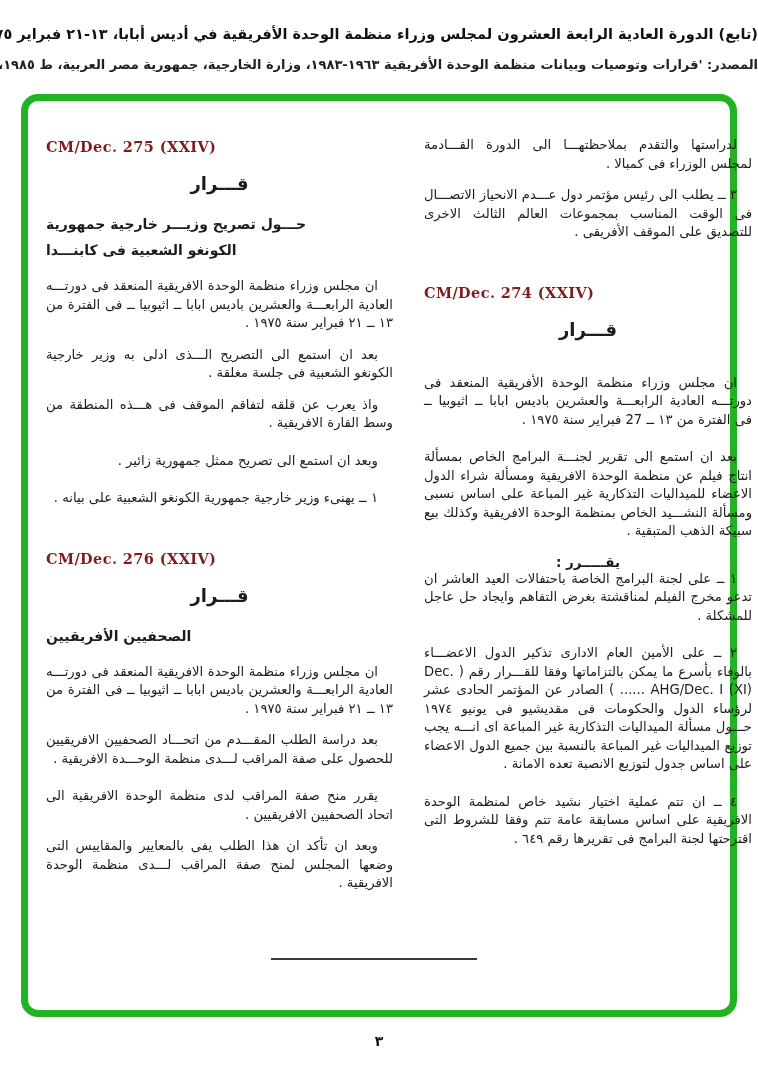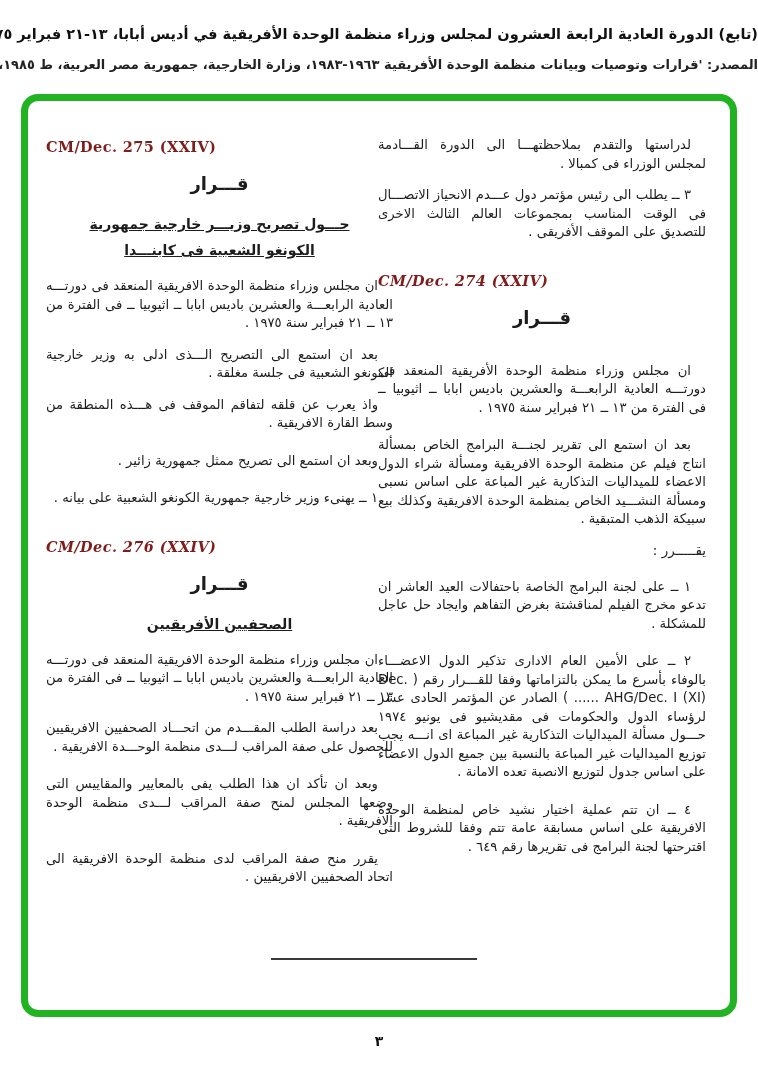--- a/index.html
+++ b/index.html
@@ -29,53 +29,53 @@
   .frame {
     position: absolute; left: 21px; top: 94px;
     width: 716px; height: 923px;
     border: 7px solid #22b322;
     border-radius: 17px;
     background: #ffffff;
   }
 
   .col { position: absolute; direction: rtl; }
   .col-left  { left: 46px;  top: 138px; width: 347px; }
-  .col-right { left: 378px; top: 136px; width: 328px; }
+  .col-right { left: 424px; top: 136px; width: 328px; }
 
   .ref {
     direction: ltr; text-align: left;
     font-family: "DejaVu Serif", "Liberation Serif", serif;
     font-weight: 700; font-size: 14.5px; letter-spacing: 0.4px;
     color: #7f1d1d;
     margin: 0 0 18px 0;
   }
-  .ref.gap { margin-top: 30px; font-style: italic; }
+  .ref.gap { margin-top: 42px; }
 
   .head {
     text-align: center; font-weight: 700; font-size: 18px;
     margin: 0 0 20px 0;
   }
   .head.wide-gap { margin-bottom: 34px; }
 
   .subhead {
-    text-align: center; font-weight: 700; font-size: 14px;
-    line-height: 21px; margin: 0 0 5px 0; text-decoration: underline;
+    text-align: left; font-weight: 700; font-size: 14px;
+    line-height: 21px; margin: 0 0 5px 0;
   }
   .subhead.end { margin-bottom: 16px; }
 
   .para {
     font-size: 13.2px; line-height: 18.5px;
     text-align: justify; text-indent: 15px;
     margin: 0 0 13px 0;
   }
   .para.sp { margin-bottom: 19px; }
 
   .decide {
-    font-size: 13.5px; font-weight: 400;
-    text-align: right; margin: 10px 0 20px 0;
+    font-size: 13.5px; font-weight: 700;
+    text-align: center; margin: 10px 0 0 0;
   }
 
   .sep {
     position: absolute; left: 271px; top: 958px; width: 206px;
     border-top: 2px solid #3a3a3a;
   }
 
   .pageno {
     position: absolute; left: 0; top: 1033px; width: 758px;
     text-align: center; font-size: 14px; font-weight: 700; color: #111;
@@ -97,30 +97,30 @@
   <div class="para">ان مجلس وزراء منظمة الوحدة الافريقية المنعقد فى دورتـــه العادية الرابعـــة والعشرين باديس ابابا ــ اثيوبيا ــ فى الفترة من ١٣ ــ ٢١ فبراير سنة ١٩٧٥ .</div>
   <div class="para">بعد ان استمع الى التصريح الـــذى ادلى به وزير خارجية الكونغو الشعبية فى جلسة مغلقة .</div>
   <div class="para sp">واذ يعرب عن قلقه لتفاقم الموقف فى هـــذه المنطقة من وسط القارة الافريقية .</div>
   <div class="para sp">وبعد ان استمع الى تصريح ممثل جمهورية زائير .</div>
   <div class="para sp">١ ــ يهنىء وزير خارجية جمهورية الكونغو الشعبية على بيانه .</div>
   <div class="ref gap">CM/Dec. 276 (XXIV)</div>
   <div class="head">قـــرار</div>
   <div class="subhead end">الصحفيين الأفريقيين</div>
   <div class="para">ان مجلس وزراء منظمة الوحدة الافريقية المنعقد فى دورتـــه العادية الرابعـــة والعشرين باديس ابابا ــ اثيوبيا ــ فى الفترة من ١٣ ــ ٢١ فبراير سنة ١٩٧٥ .</div>
   <div class="para sp">بعد دراسة الطلب المقـــدم من اتحـــاد الصحفيين الافريقيين للحصول على صفة المراقب لـــدى منظمة الوحـــدة الافريقية .</div>
+  <div class="para">يقرر منح صفة المراقب لدى منظمة الوحدة الافريقية الى اتحاد الصحفيين الافريقيين .</div>
   <div class="para sp">وبعد ان تأكد ان هذا الطلب يفى بالمعايير والمقاييس التى وضعها المجلس لمنح صفة المراقب لـــدى منظمة الوحدة الافريقية .</div>
-  <div class="para">يقرر منح صفة المراقب لدى منظمة الوحدة الافريقية الى اتحاد الصحفيين الافريقيين .</div>
 </div>
 
 <div class="col col-right">
   <div class="para">لدراستها والتقدم بملاحظتهـــا الى الدورة القـــادمة لمجلس الوزراء فى كمبالا .</div>
   <div class="para">٣ ــ يطلب الى رئيس مؤتمر دول عـــدم الانحياز الاتصـــال فى الوقت المناسب بمجموعات العالم الثالث الاخرى للتصديق على الموقف الأفريقى .</div>
   <div class="ref gap">CM/Dec. 274 (XXIV)</div>
   <div class="head wide-gap">قـــرار</div>
-  <div class="para sp">ان مجلس وزراء منظمة الوحدة الأفريقية المنعقد فى دورتـــه العادية الرابعـــة والعشرين باديس ابابا ــ اثيوبيا ــ فى الفترة من ١٣ ــ ٢١ فبراير سنة ١٩٧٥ .</div>
+  <div class="para sp">ان مجلس وزراء منظمة الوحدة الأفريقية المنعقد فى دورتـــه العادية الرابعـــة والعشرين باديس ابابا ــ اثيوبيا ــ فى الفترة من ١٣ ــ 27 فبراير سنة ١٩٧٥ .</div>
   <div class="para">بعد ان استمع الى تقرير لجنـــة البرامج الخاص بمسألة انتاج فيلم عن منظمة الوحدة الافريقية ومسألة شراء الدول الاعضاء للميداليات التذكارية غير المباعة على اساس نسبى ومسألة النشـــيد الخاص بمنظمة الوحدة الافريقية وكذلك بيع سبيكة الذهب المتبقية .</div>
   <div class="decide">يقـــــرر :</div>
   <div class="para sp">١ ــ على لجنة البرامج الخاصة باحتفالات العيد العاشر ان تدعو مخرج الفيلم لمناقشتة بغرض التفاهم وايجاد حل عاجل للمشكلة .</div>
   <div class="para sp">٢ ــ على الأمين العام الادارى تذكير الدول الاعضـــاء بالوفاء بأسرع ما يمكن بالتزاماتها وفقا للقـــرار رقم ( Dec. AHG/Dec. I (XI) ...... ) الصادر عن المؤتمر الحادى عشر لرؤساء الدول والحكومات فى مقديشيو فى يونيو ١٩٧٤ حـــول مسألة الميداليات التذكارية غير المباعة اى انـــه يجب توزيع الميداليات غير المباعة بالنسبة بين جميع الدول الاعضاء على اساس جدول لتوزيع الانصبة تعده الامانة .</div>
   <div class="para">٤ ــ ان تتم عملية اختيار نشيد خاص لمنظمة الوحدة الافريقية على اساس مسابقة عامة تتم وفقا للشروط التى اقترحتها لجنة البرامج فى تقريرها رقم ٦٤٩ .</div>
 </div>
 
 <div class="sep"></div>
 <div class="pageno">٣</div>
 

